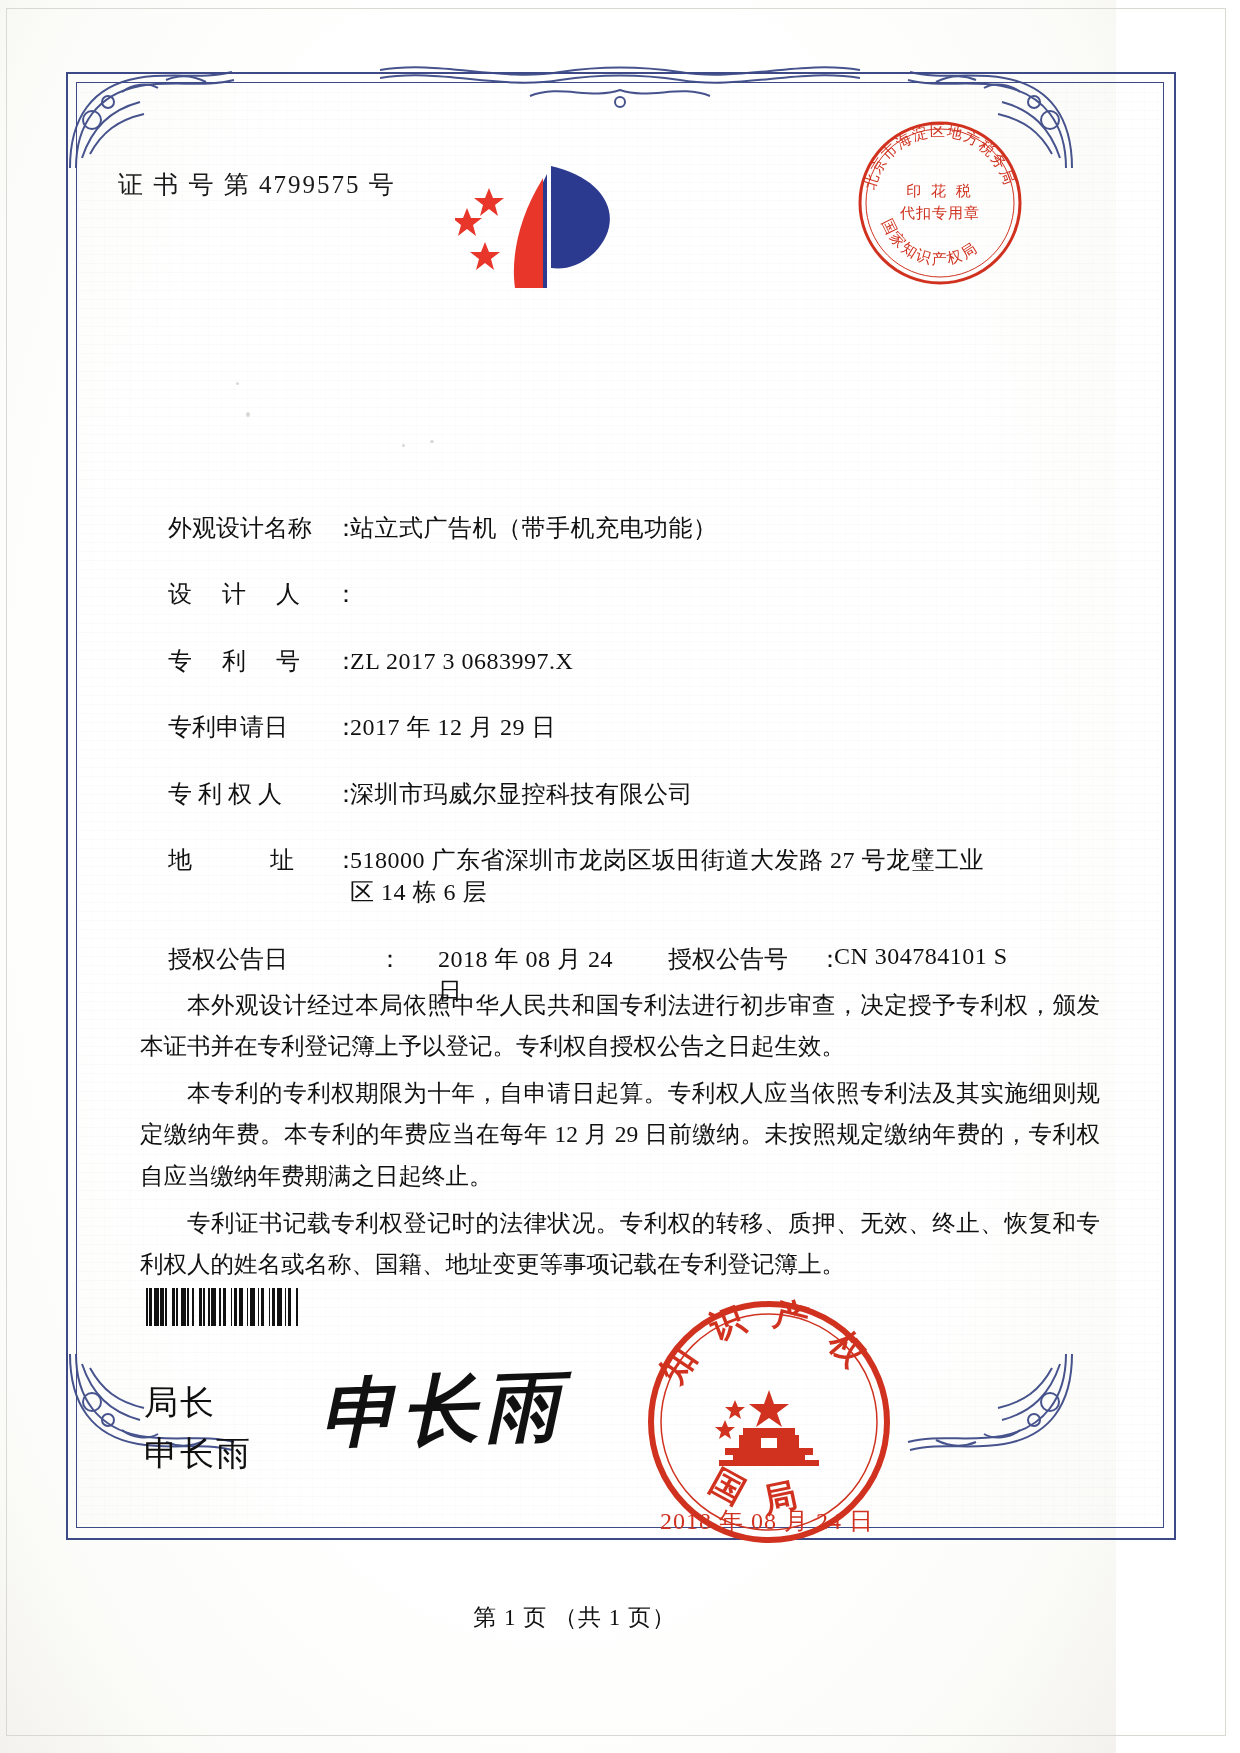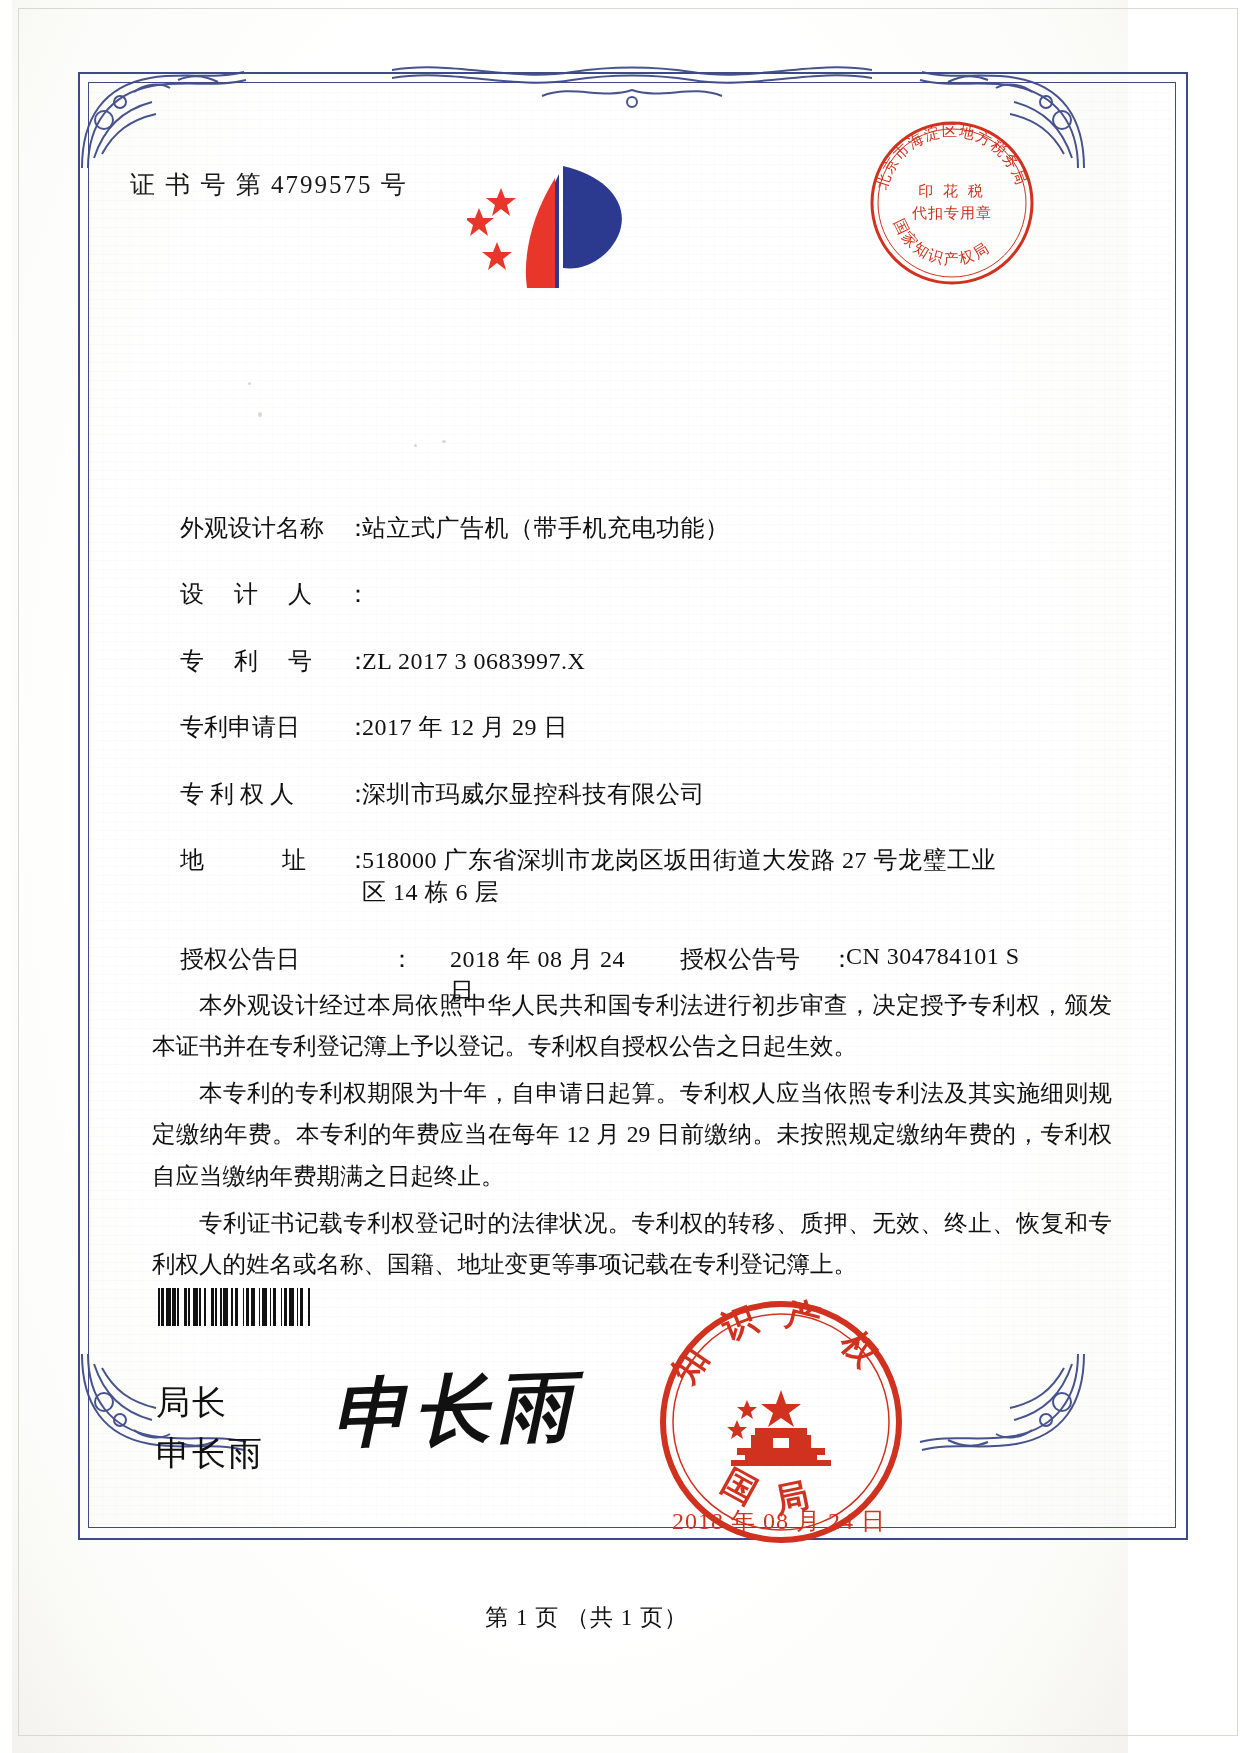--- a/index.html
+++ b/index.html
@@ -11,21 +11,21 @@
     width: 1240px;
     height: 1753px;
     font-family: "Liberation Serif", serif;
     position: relative;
     overflow: hidden;
   }
 
   
   .page {
     position: absolute;
-    left: 12px; top: 0;
+    left: 0; top: 0;
     width: 1116px; height: 1753px;
     background:
       radial-gradient(ellipse at 50% 45%, #ffffff 60%, #fbfbf8 85%, #f3f2ee 100%);
   }
 
   
   .scan-edge {
     position: absolute;
     left: 6px; top: 8px;
     width: 1218px; height: 1726px;

